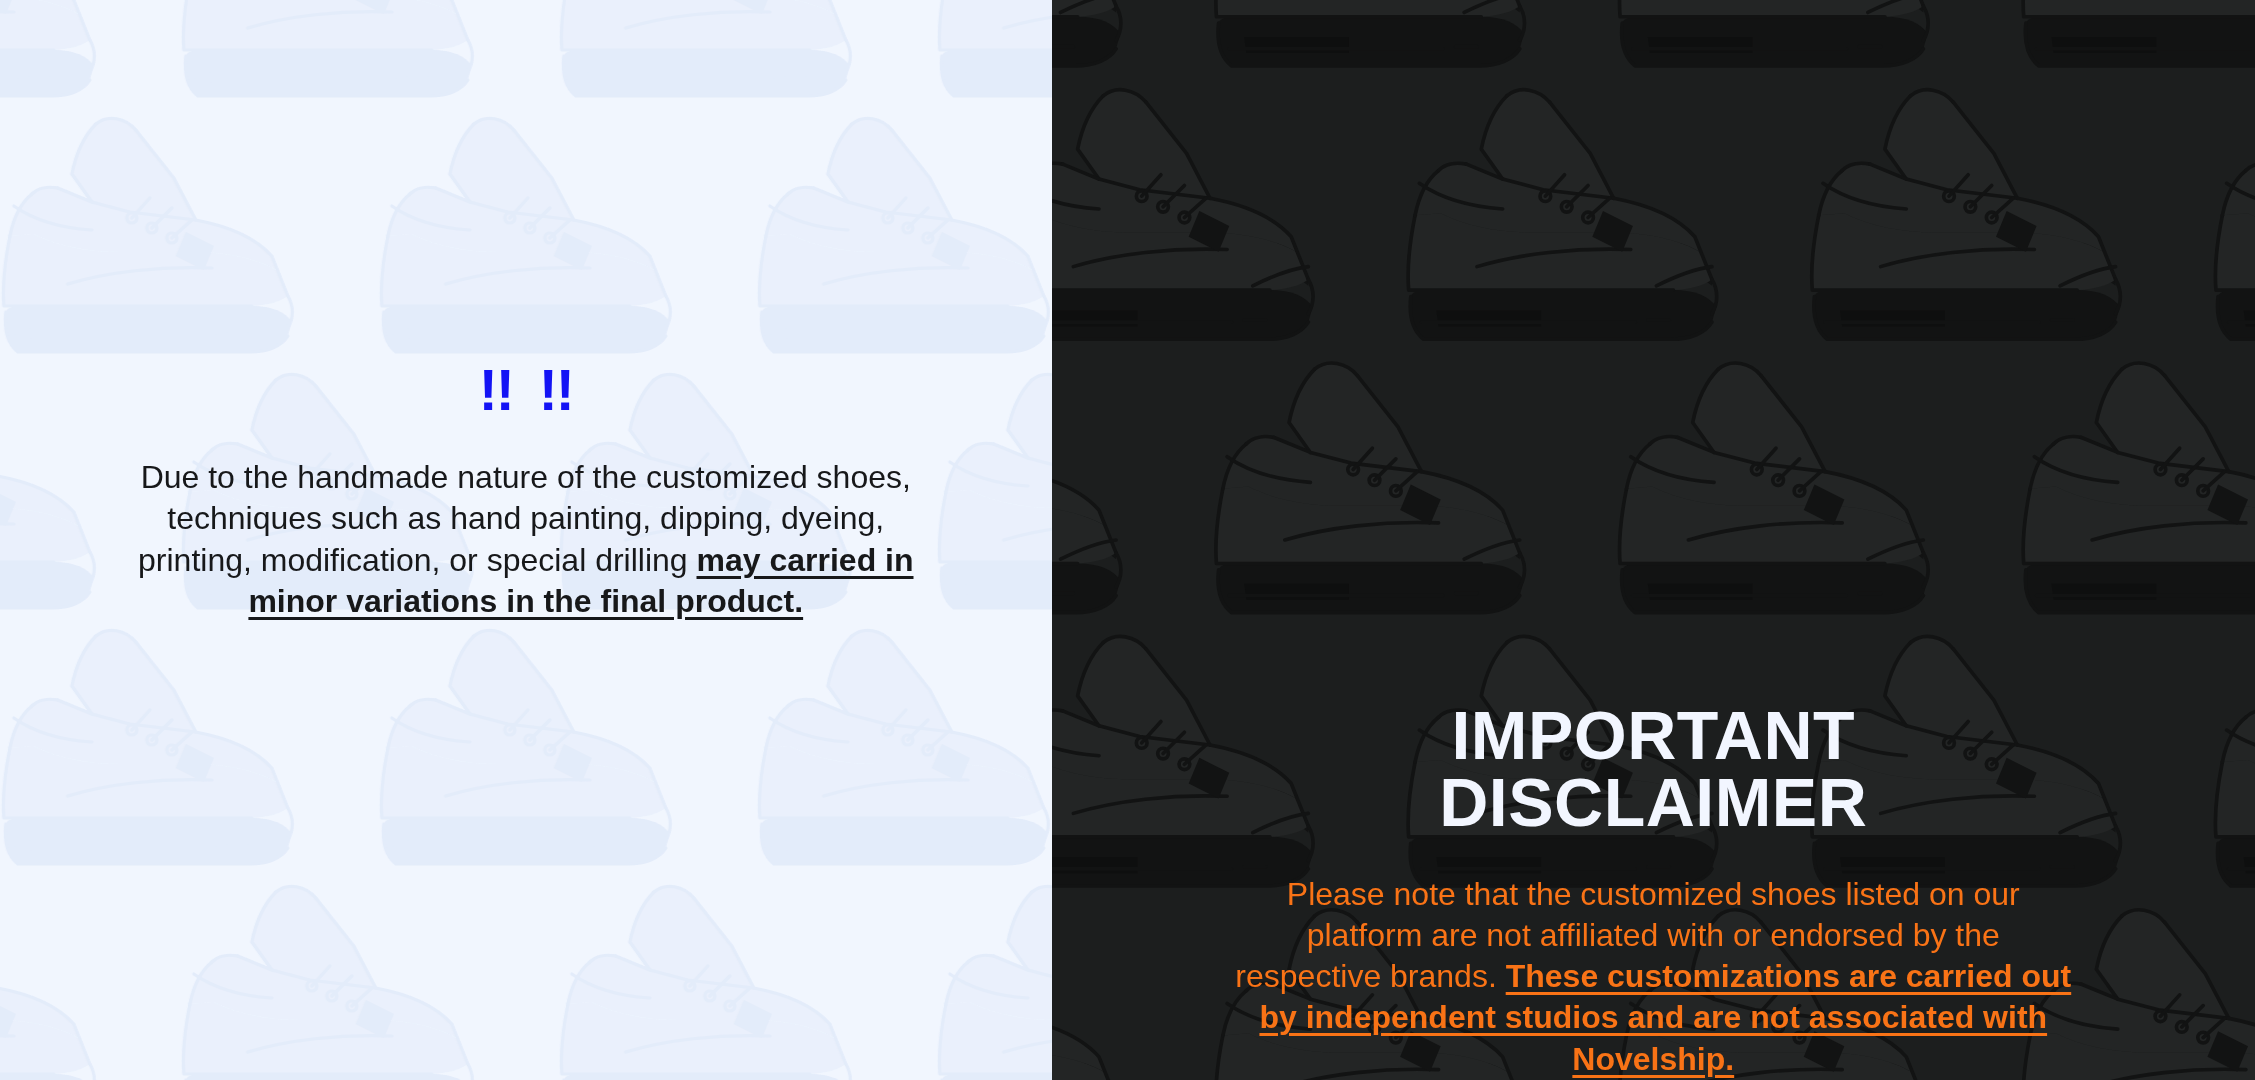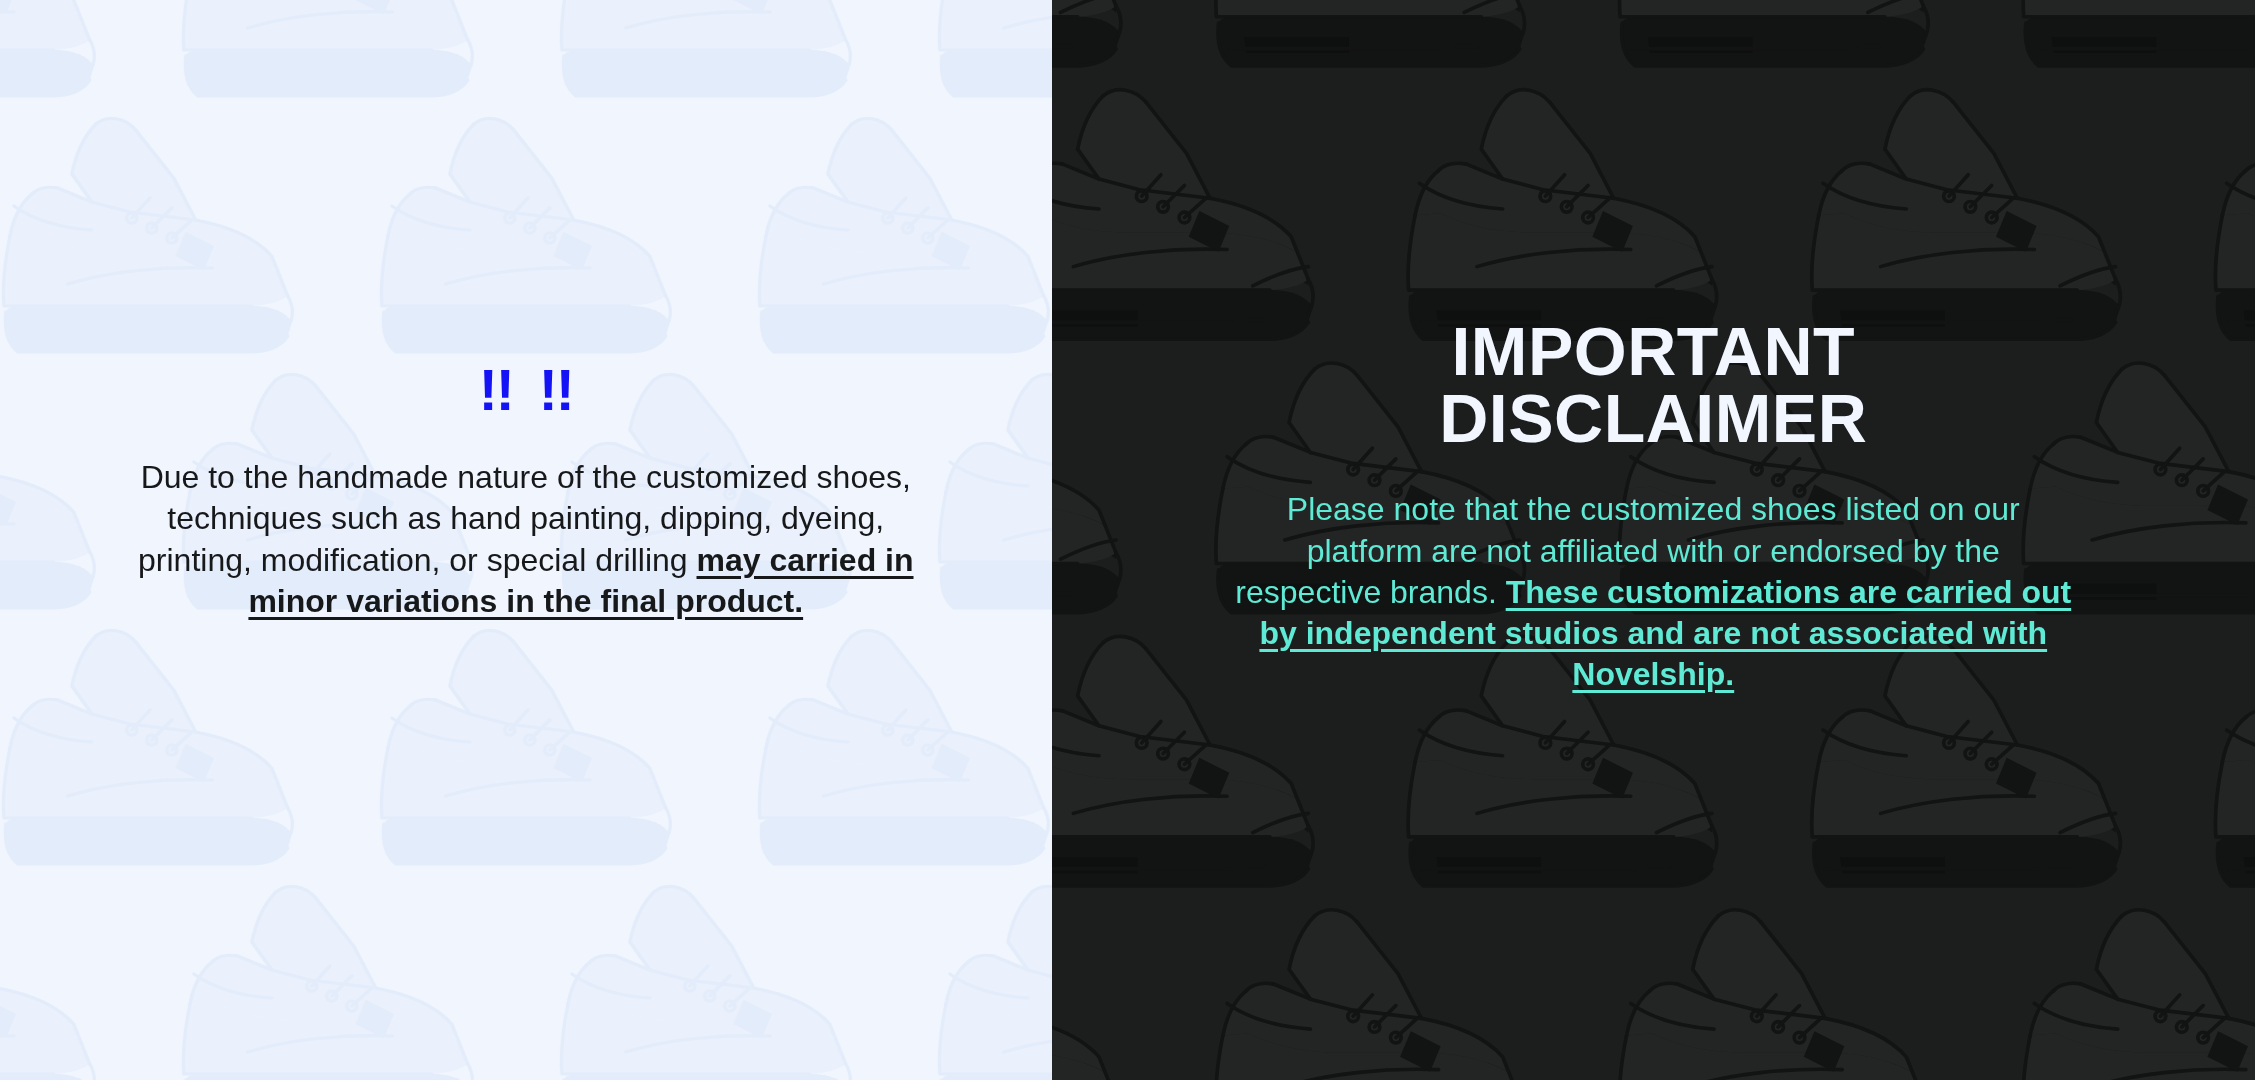--- a/index.html
+++ b/index.html
@@ -32,20 +32,21 @@
     align-items: flex-start;
     justify-content: center;
   }
   .panel--light {
     width: 1128px;
     background-color: #f1f6fe;
   }
   .panel--dark {
     width: 1291px;
     background-color: #1c1e1e;
+    align-items: flex-end;
   }
 
   
   .pattern {
     position: absolute;
     top: 0;
     left: 0;
     width: 100%;
     height: 100%;
     pointer-events: none;
@@ -113,21 +114,21 @@
     font-weight: 400;
   }
   .body-copy--light {
     margin-top: 36px;
     width: 800px;
     color: #17181a;
   }
   .body-copy--dark {
     margin-top: 38px;
     width: 838px;
-    color: #5eead4;
+    color: #f97316;
   }
   .emphasis {
     font-weight: 700;
     text-decoration: underline;
     text-underline-offset: 5px;
     text-decoration-thickness: 2.5px;
   }
 </style>
 </head>
 <body>

